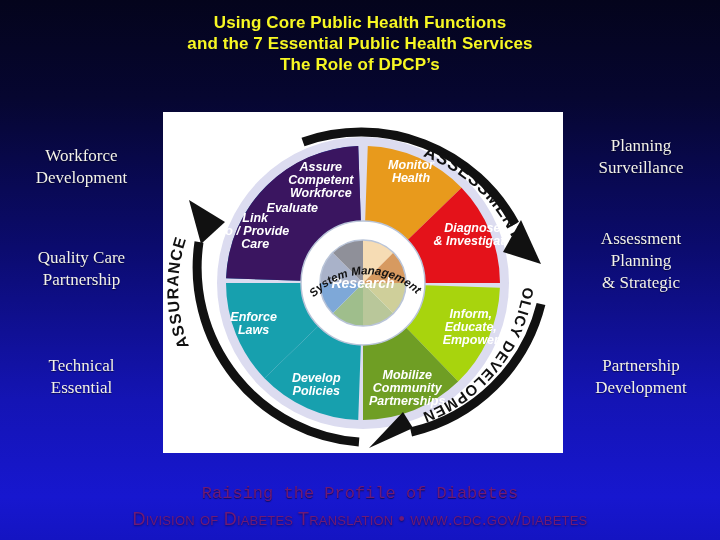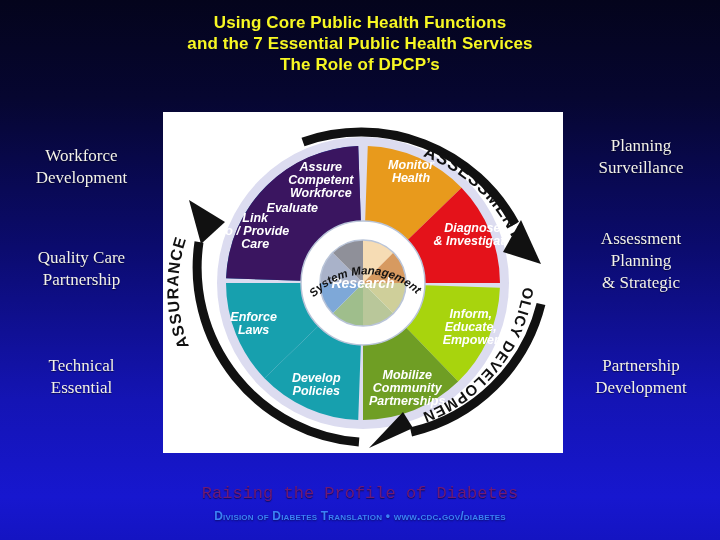--- a/index.html
+++ b/index.html
@@ -34,22 +34,22 @@
   #lbl-partnership{left:566px;top:355px;width:150px;}
 
   
   .tagline{
     position:absolute;left:0;top:484px;width:720px;text-align:center;
     font-family:Liberation Mono, monospace;font-size:17px;color:#701a75;
     text-shadow:0 1px 1px rgba(0,0,0,.5);
   }
   .footer{
     position:absolute;left:0;top:509px;width:720px;text-align:center;
-    font-family:"Liberation Sans",sans-serif;font-weight:bold;
-    font-size:12px;color:#3b82f6;letter-spacing:.2px;
+    font-family:"Liberation Sans",sans-serif;font-weight:normal;
+    font-size:18px;color:#701a75;letter-spacing:.2px;
     font-variant:small-caps;text-shadow:0 1px 2px rgba(0,0,0,.45);
   }
 
   
   .panel{
     position:absolute;left:163px;top:112px;width:400px;height:341px;
     background:#ffffff;overflow:hidden;
   }
   .panel svg{display:block;}
 </style>

